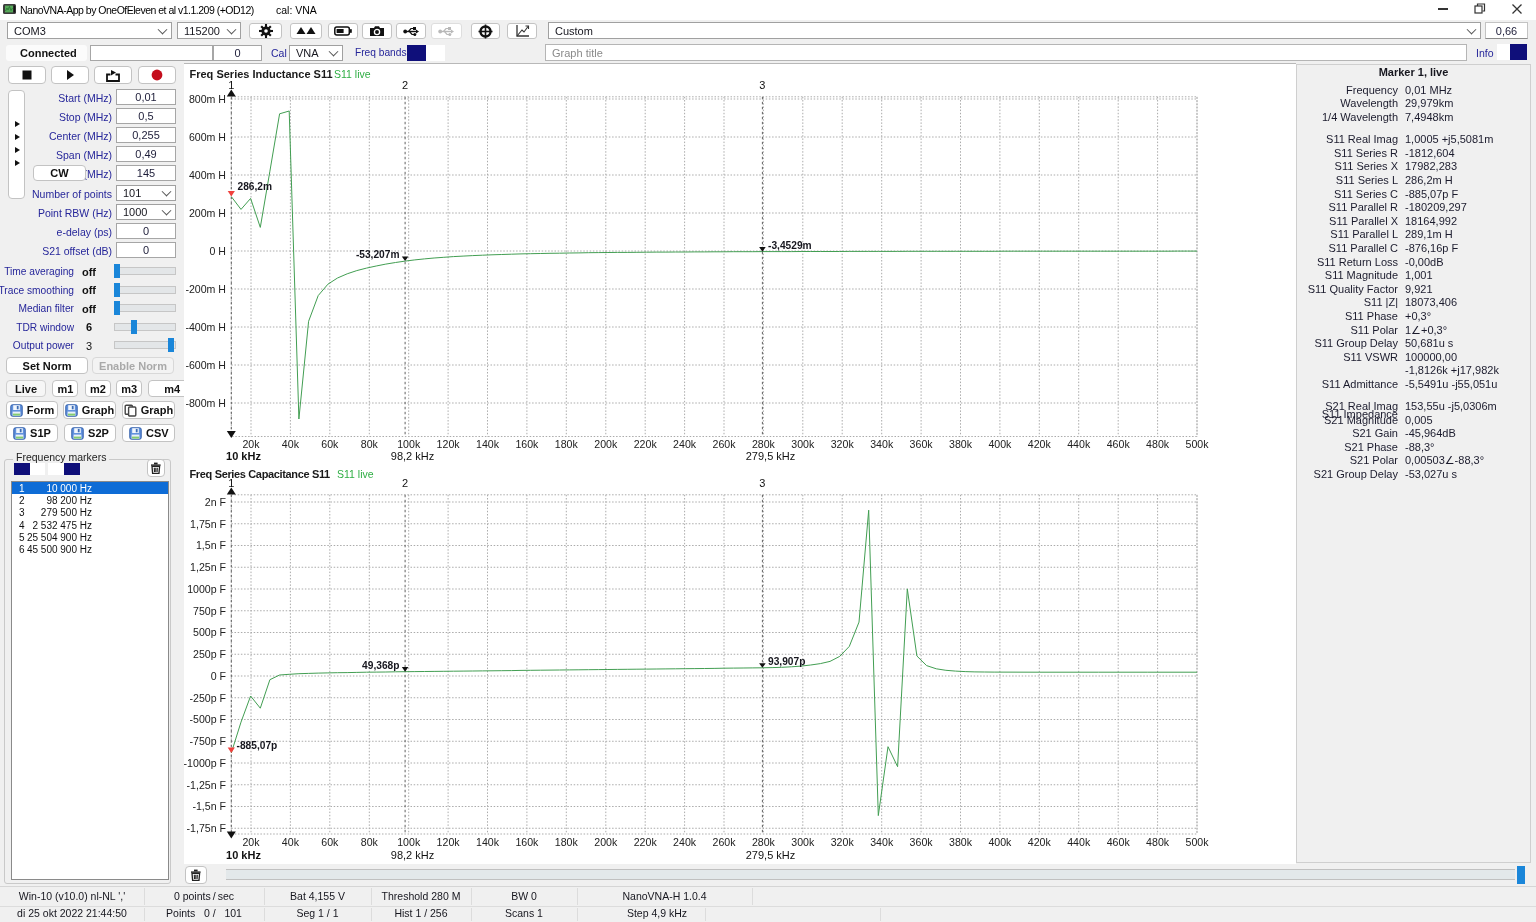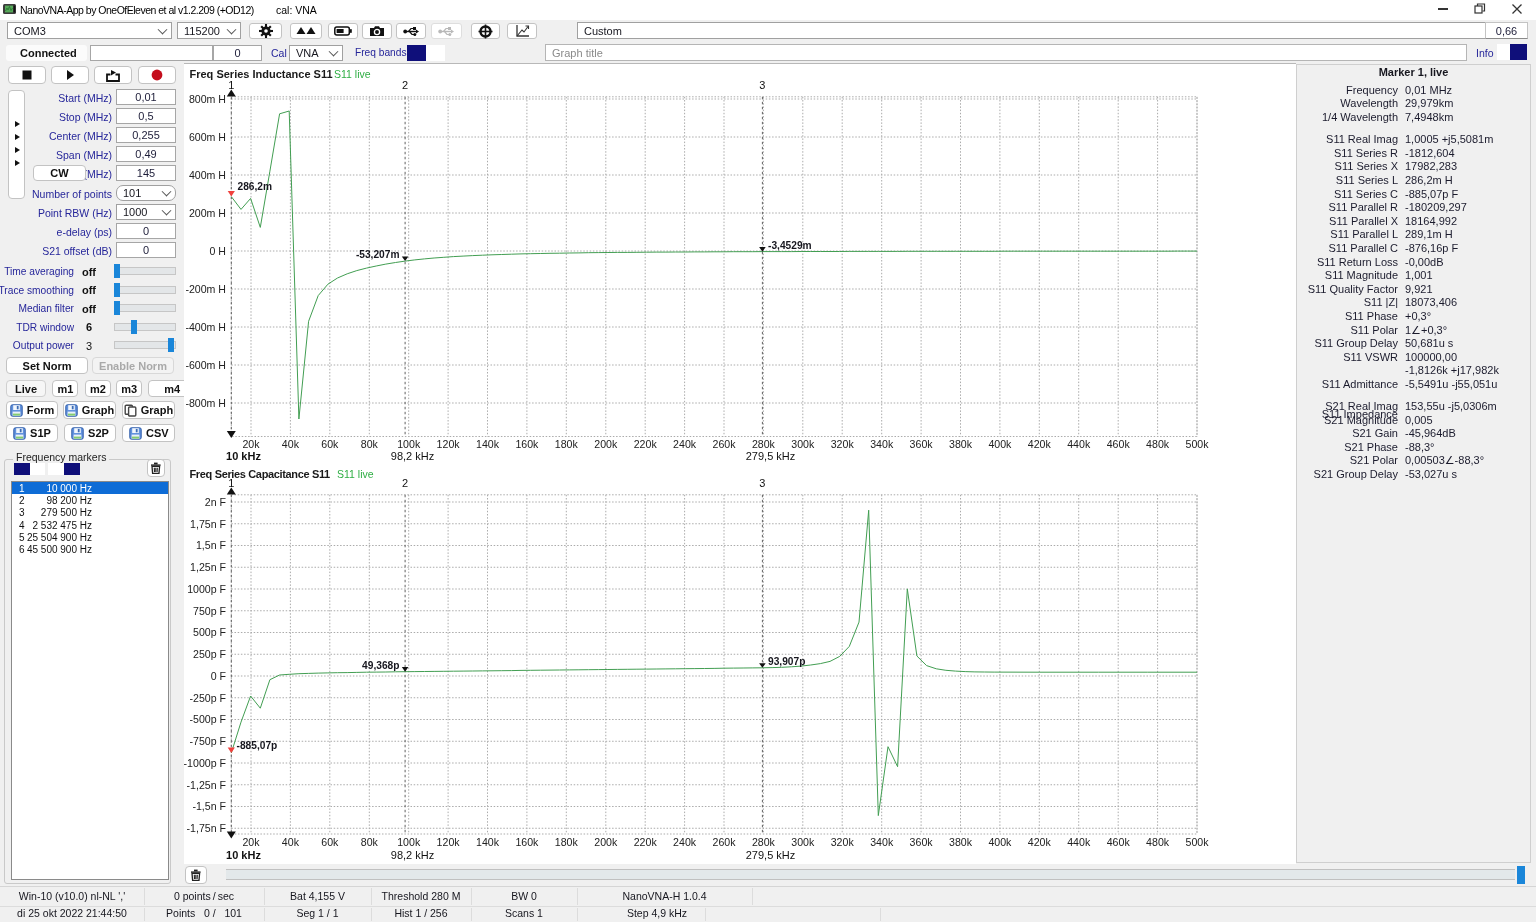--- a/index.html
+++ b/index.html
@@ -9,21 +9,21 @@
 .lbl{position:absolute;font-size:10.5px;color:#26269a;display:flex;justify-content:flex-end;white-space:nowrap;}
 .mrow{position:absolute;font-size:11px;color:#1b1b2d;white-space:pre;}
 </style></head><body>
 <div style="position:absolute;left:0;top:0;width:1536px;height:20px;background:#fff;"></div>
 <svg style="position:absolute;left:2px;top:3px" width="15" height="12">
     <rect x="1" y="1" width="13" height="10" rx="1.5" fill="#3c3c3c"></rect>
     <rect x="3" y="2.6" width="8" height="6.8" fill="#57a85a"></rect>
     <path d="M3.5 8 L5 5 L6 7 L7.5 3.5 L9 7.5 L10.5 5" stroke="#2c7a33" stroke-width="0.9" fill="none"></path>
     <rect x="11.6" y="2.6" width="1.6" height="6.8" fill="#111"></rect>
   </svg>
-<div style="position:absolute;left:20px;top:4px;font-size:10.5px;color:#000;letter-spacing:-0.5px;">NanoVNA-App by OneOfEleven et al v1.2.209 (+OD12)</div>
+<div style="position:absolute;left:20px;top:4px;font-size:10.5px;color:#000;letter-spacing:-0.5px;">NanoVNA-App by OneOfEleven et al v1.1.209 (+OD12)</div>
 <div style="position:absolute;left:276px;top:4px;font-size:10.5px;color:#000;">cal: VNA</div>
 <div style="position:absolute;left:1438px;top:8px;width:10px;height:1.6px;background:#333;"></div>
 <svg style="position:absolute;left:1474px;top:3px" width="12" height="12">
     <rect x="1" y="3" width="7" height="7" fill="#fff" stroke="#333" stroke-width="1.2"></rect>
     <path d="M3.5 3 V1 H10.5 V8 H8.5" fill="none" stroke="#333" stroke-width="1.2"></path>
   </svg>
 <svg style="position:absolute;left:1511px;top:3px" width="12" height="12">
     <path d="M1.5 1.5 L10.5 10.5 M10.5 1.5 L1.5 10.5" stroke="#333" stroke-width="1.3"></path>
   </svg>
 <div class="cmb" style="left:7px;top:22px;width:165px;height:17px;">COM3<span class="chv"></span></div>
@@ -94,21 +94,21 @@
       <line x1="0.5" y1="7.5" x2="14.5" y2="7.5" stroke="#111" stroke-width="1.6"></line>
     </svg>
   </div>
 <div class="btn" style="left:507px;top:23px;width:30px;height:16px;border-color:#c3c3c3;border-radius:3px;">
     <svg width="15" height="14" viewBox="0 0 15 14">
       <path d="M2 1 V12 H14" fill="none" stroke="#333" stroke-width="1.3"></path>
       <path d="M2 12 L7 6 L9 8 L13 2.5" fill="none" stroke="#333" stroke-width="1.1"></path>
       <path d="M10.5 2 H13.5 V5" fill="none" stroke="#333" stroke-width="1.1"></path>
     </svg>
   </div>
-<div class="cmb" style="left:577px;top:22px;width:933px;height:17px;">Custom<span class="chv"></span></div>
+<div class="cmb" style="left:548px;top:22px;width:933px;height:17px;">Custom<span class="chv"></span></div>
 <div class="inp" style="left:1485px;top:22px;width:43px;height:17px;border-color:#c3c3c3;border-bottom-color:#8a8a8a;font-size:11px;">0,66</div>
 <div style="position:absolute;left:6px;top:45px;width:81px;height:16px;background:#fbfbfb;border-radius:3px;"></div>
 <div style="position:absolute;left:20px;top:47px;font-size:11px;font-weight:bold;color:#111;">Connected</div>
 <div class="inp" style="left:90px;top:45px;width:123px;height:16px;"></div>
 <div class="inp" style="left:213px;top:45px;width:49px;height:16px;">0</div>
 <div style="position:absolute;left:271px;top:47px;font-size:10.5px;color:#26269a;">Cal</div>
 <div class="cmb" style="left:289px;top:45px;width:54px;height:16px;">VNA<span class="chv"></span></div>
 <div style="position:absolute;left:355px;top:47px;font-size:10.2px;color:#26269a;">Freq bands</div>
 <div style="position:absolute;left:407px;top:45px;width:19px;height:16px;background:#0f0f7a;"></div>
 <div style="position:absolute;left:426px;top:45px;width:19px;height:16px;background:#fff;"></div>
@@ -150,21 +150,21 @@
 <div class="lbl" style="left:0;top:111px;width:112px;">Stop (MHz)</div>
 <div class="inp" style="left:116px;top:108px;width:60px;height:16px;">0,5</div>
 <div class="lbl" style="left:0;top:130px;width:112px;">Center (MHz)</div>
 <div class="inp" style="left:116px;top:127px;width:60px;height:16px;">0,255</div>
 <div class="lbl" style="left:0;top:149px;width:112px;">Span (MHz)</div>
 <div class="inp" style="left:116px;top:146px;width:60px;height:16px;">0,49</div>
 <div class="lbl" style="left:0;top:168px;width:112px;">CW (MHz)</div>
 <div class="inp" style="left:116px;top:165px;width:60px;height:16px;">145</div>
 <div class="btn" style="left:33px;top:165px;width:53px;height:16px;">CW</div>
 <div class="lbl" style="left:0;top:188px;width:112px;">Number of points</div>
-<div class="cmb" style="left:116px;top:185px;width:60px;height:16px;border-radius:7px;">101<span class="chv"></span></div>
+<div class="cmb" style="left:116px;top:185px;width:60px;height:16px;">101<span class="chv"></span></div>
 <div class="lbl" style="left:0;top:207px;width:112px;">Point RBW (Hz)</div>
 <div class="cmb" style="left:116px;top:204px;width:60px;height:16px;">1000<span class="chv"></span></div>
 <div class="lbl" style="left:0;top:226px;width:112px;">e-delay (ps)</div>
 <div class="inp" style="left:116px;top:223px;width:60px;height:16px;">0</div>
 <div class="lbl" style="left:0;top:245px;width:112px;">S21 offset (dB)</div>
 <div class="inp" style="left:116px;top:242px;width:60px;height:16px;">0</div>
 <div class="lbl" style="left:0;top:266.0px;width:74px;font-size:10.2px;">Time averaging</div>
 <div style="position:absolute;left:80px;top:265.5px;width:18px;font-size:11px;font-weight:bold;color:#111;text-align:center;">off</div>
 <div style="position:absolute;left:114px;top:267.0px;width:62px;height:8px;background:#e3e6e8;border:1px solid #c6c6c6;"></div>
 <div style="position:absolute;left:114.0px;top:264.0px;width:6px;height:14px;background:#1a86d9;"></div>

